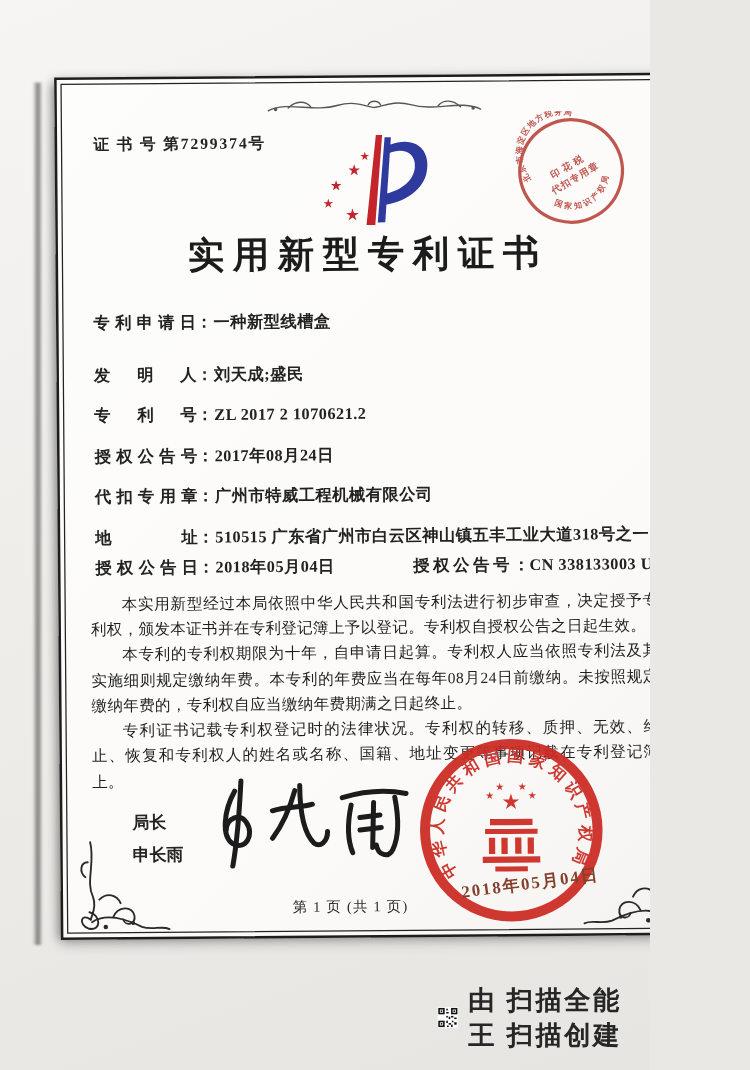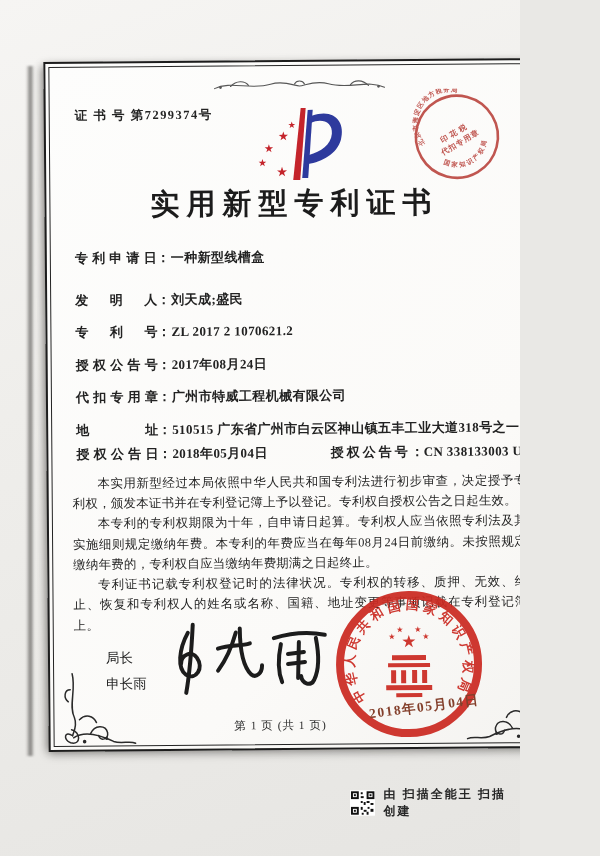--- a/index.html
+++ b/index.html
@@ -47,35 +47,35 @@
   .field-row .colon { flex:0 0 14px; }
   .field-row .val { flex:1; letter-spacing:.4px; }
   .mb-lg { margin-bottom:24px; } .mb-md { margin-bottom:15px; } .mb-sm { margin-bottom:7px; }
   .grant-pair { margin-left:auto; display:flex; }
   .grant-pair .lbl2 { letter-spacing:3px; font-weight:700;margin-left:36px; }
   .paragraphs {
     position:absolute; left:24px; top:410px; width:454px;
     font-size:12.4px; line-height:1.63; color:#1f1f1f; text-align:justify;
   }
   .paragraphs p { text-indent:2em; letter-spacing:.3px; }
-  .sig-label { position:absolute; left:56px; top:582px; font-size:13.5px; font-weight:400; line-height:1.9; color:#232323; }
+  .sig-label { position:absolute; left:56px; top:582px; font-size:13.5px; font-weight:700; line-height:1.9; color:#232323; }
   .sig-script { position:absolute; left:104px; top:556px; width:190px; height:84px; }
   .official-seal { position:absolute; left:284px; top:528px; width:150px; height:150px; opacity:.93; }
   .seal-date {
     position:absolute; left:286px; top:637px; width:176px;
     font-size:13.5px; font-weight:700; color:#84402c; letter-spacing:1.5px;
     transform:rotate(-7deg); text-align:center;
   }
   .page-no { position:absolute; left:140px; top:656px; width:180px; text-align:center; font-size:11.5px; color:#2a2a2a; letter-spacing:1px; }
   .corner-fl { position:absolute; width:78px; height:80px; }
   .corner-left { left:10px; top:608px; }
   .corner-right { left:414px; top:606px; transform:scaleX(-1); }
   .footer { position:absolute; left:350px; top:786px; display:flex; align-items:center; }
   .qr { width:28px; height:28px; margin-right:8px; }
-  .scan-caption { font-size:12px; font-weight:700; color:#262626; letter-spacing:2px; font-family:"Liberation Sans","DejaVu Sans",sans-serif; }
+  .scan-caption { font-size:21px; font-weight:700; color:#262626; letter-spacing:2px; font-family:"Liberation Sans","DejaVu Sans",sans-serif; }
 </style>
 </head>
 <body>
 
 <div class="stage">
   <div class="scan-edge"></div>
 
   <div class="certificate">
     <div class="frame-inner"></div>
 

